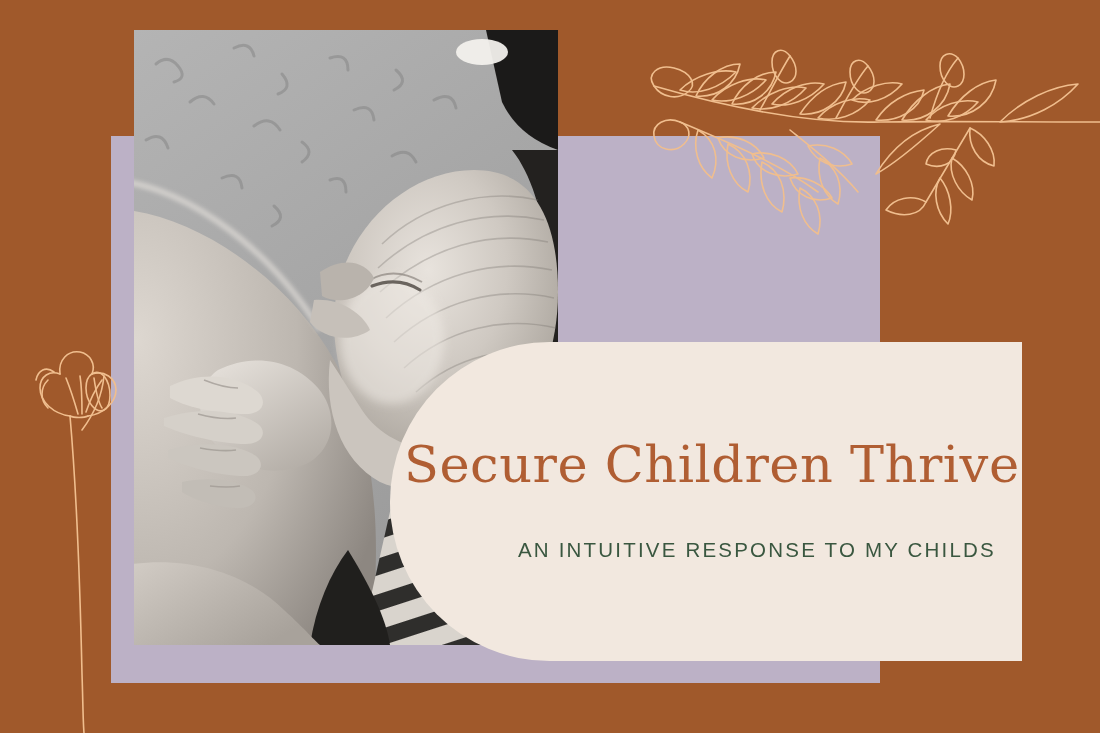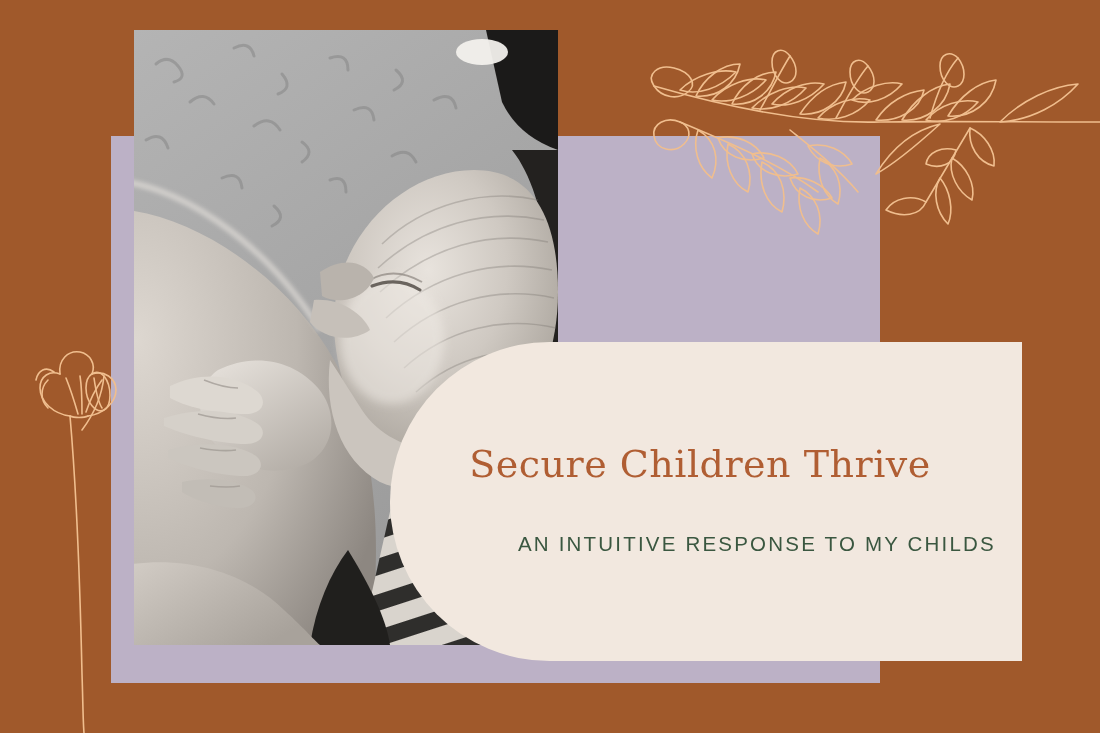--- a/index.html
+++ b/index.html
@@ -39,21 +39,21 @@
     box-sizing:border-box;
     padding:0 26px 0 0;
     display:flex;
     flex-direction:column;
     justify-content:center;
   }
   .card-title{
     margin:0;
     font-family:"DejaVu Serif","Liberation Serif",serif;
     font-weight:400;
-    font-size:38px;
+    font-size:51px;
     line-height:1.05;
     letter-spacing:0.5px;
     color:#B05E33;
     text-align:center;
     padding-left:14px;
     white-space:nowrap;
   }
   .card-subtitle{
     margin:26px 0 0 0;
     font-family:"Liberation Sans",sans-serif;

